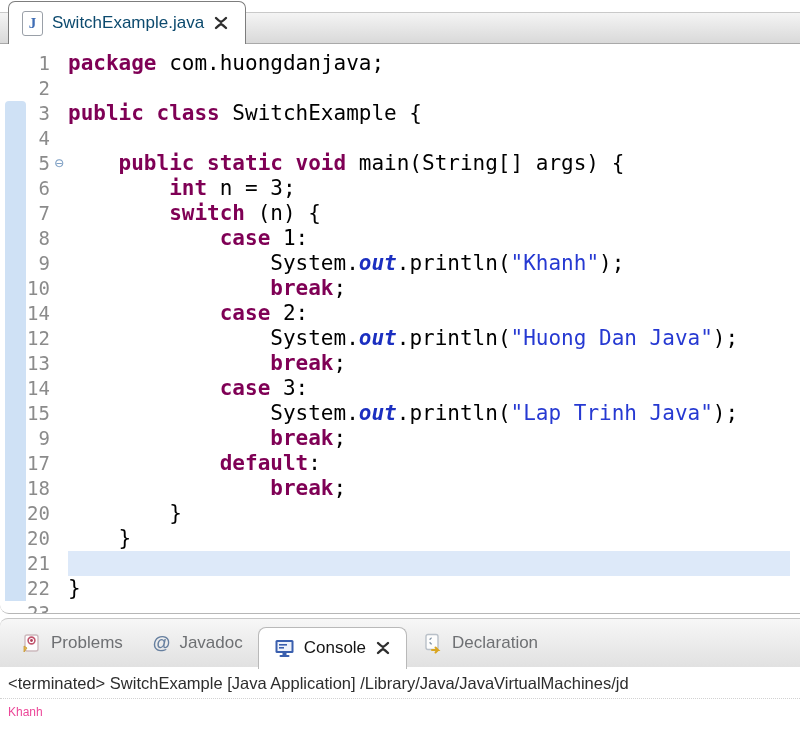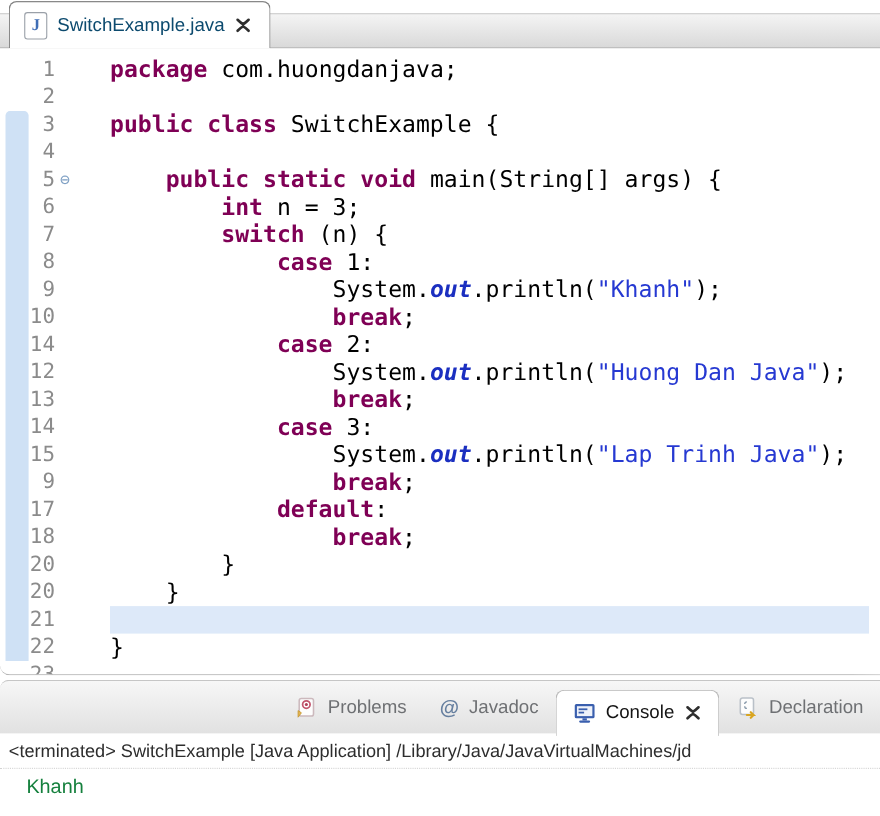--- a/index.html
+++ b/index.html
@@ -28,50 +28,50 @@
             border-bottom:1px solid #b6b6b6; border-radius:0 0 0 9px;
             padding-top:7px; }
   .range-bar { position:absolute; left:5px; top:57px; width:21px; height:500px;
                background:#cfe1f5; border-radius:4px 4px 0 0; }
   .code-lines { position:relative; }
   .line { display:flex; height:25px; line-height:25px;
           font-family:"DejaVu Sans Mono", monospace; font-size:21px; }
   .num  { width:50px; flex:none; text-align:right; color:#8b8b8b; font-size:19px; }
   .fold { width:18px; flex:none; text-align:center; color:#7fa0c4;
           font-size:15px; line-height:24px; }
-  .codetext { white-space:pre; flex:1; margin-right:10px;margin-left:32px; }
+  .codetext { white-space:pre; flex:1; margin-right:10px; }
   .line.hl .codetext { background:#dde9f9; }
   .seg-kw  { color:#7F0055; font-weight:bold; }
   .seg-pl  { color:#000000; }
   .seg-str { color:#2639d2; }
   .seg-fld { color:#1b2fc0; font-weight:bold; font-style:italic; }
 
   .gap { height:4px; background:#fff; }
 
   
   .bottom-tabbar { height:49px; display:flex; align-items:center;
                    background:linear-gradient(#f7f7f7,#e1e1e1);
                    border-top:1px solid #c6c6c6; border-radius:8px 0 0 0;
-                   padding-left:6px;justify-content:flex-end; }
+                   padding-left:6px; }
   .btab { display:flex; align-items:center; gap:9px; padding:0 15px;
           height:100%; color:#6e7073; font-size:17px; }
   .btab.active { background:#fff; border:1px solid #b9b9b9; border-bottom:none;
                  border-radius:8px 8px 0 0; height:42px; margin-top:7px;
                  position:relative; top:1px; color:#141414; }
   .at-glyph { font-size:18px; color:#667f9f; font-weight:bold; }
 
   
   .icon16 { width:21px; height:21px; flex:none; }
 
   
   .console-area { background:#fff; height:74px; }
   .console-status { padding:7px 8px 5px 8px; font-size:16.5px; color:#2d2d2d;
                     white-space:nowrap; overflow:hidden;
                     border-bottom:1px dotted #d2d2d2; }
-  .console-output { padding:6px 24px; font-size:18px; color:#15803d; }
+  .console-output { padding:6px 8px; font-size:12px; color:#ec4899; }
 </style>
 </head>
 <body>
 
 <div class="tabbar">
   <div class="tab-strip"></div>
   <div class="etab">
     <span class="jicon">J</span>
     <span class="etab-title">SwitchExample.java</span>
     <svg class="xglyph" viewBox="0 0 16 16">

